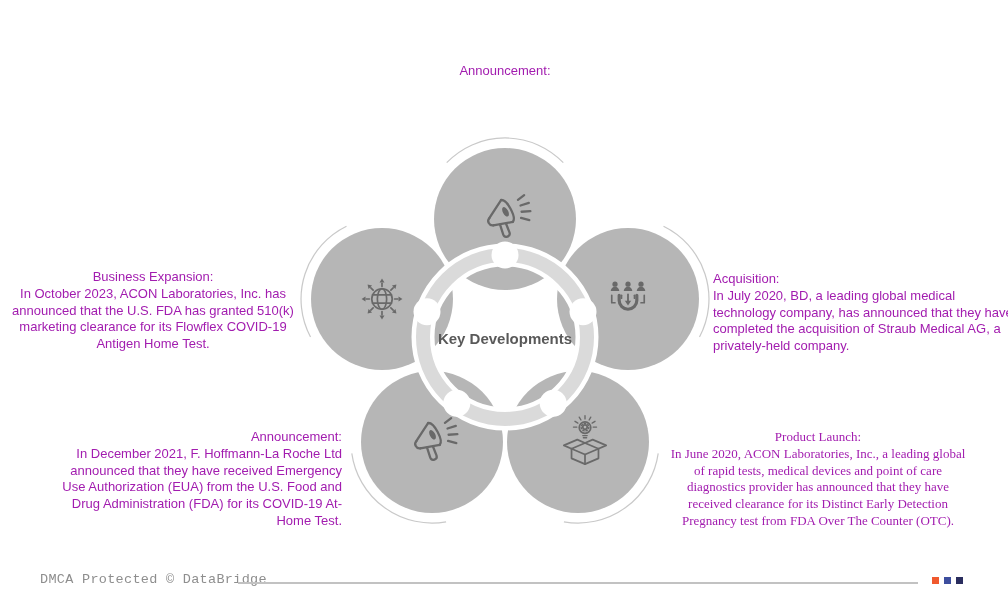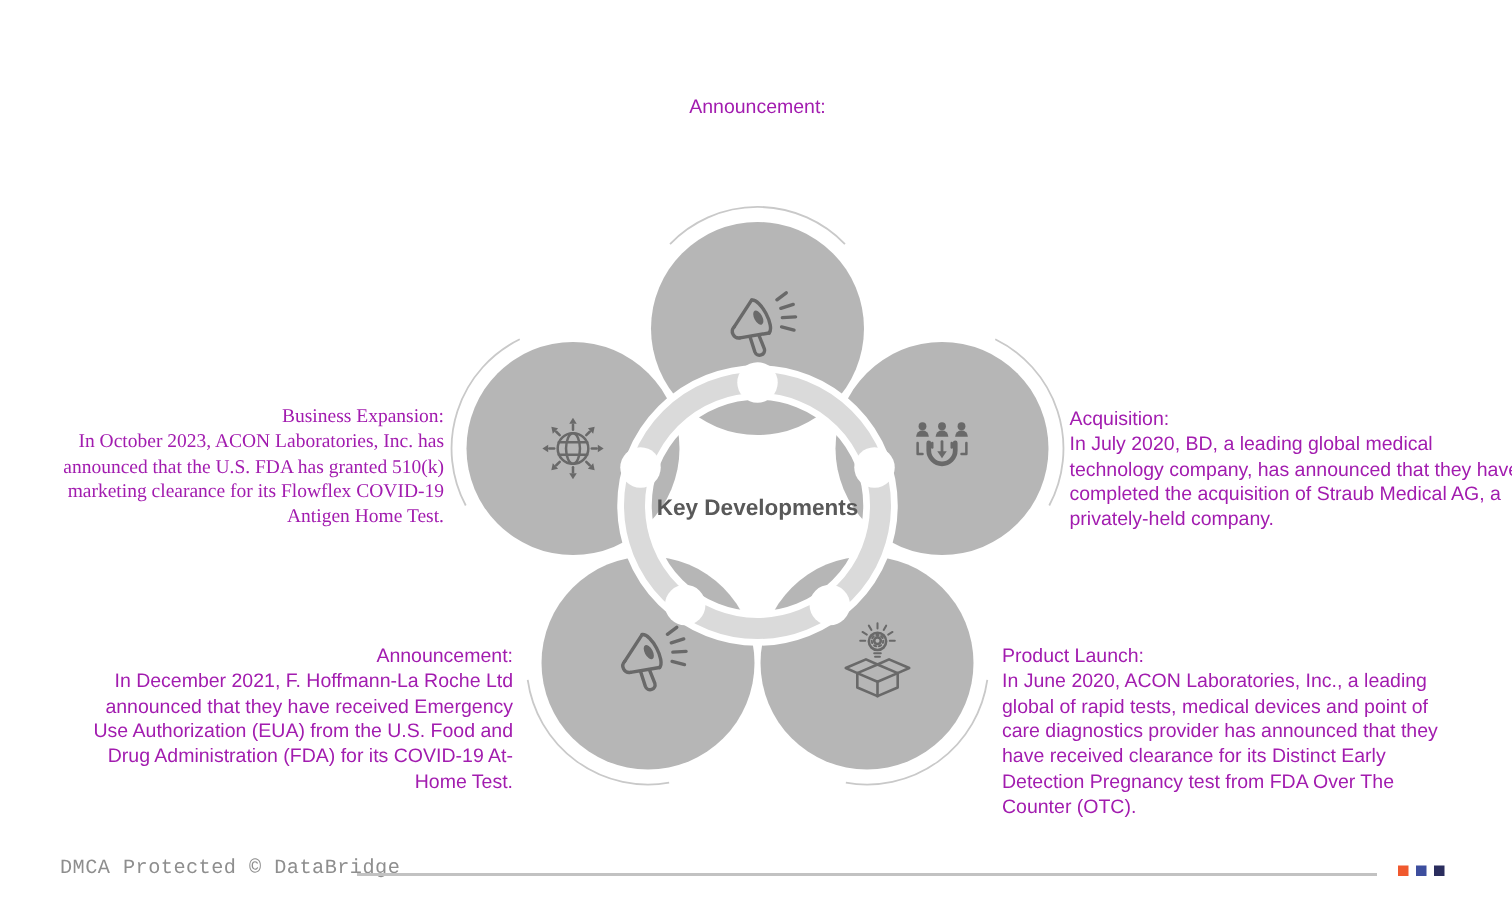--- a/index.html
+++ b/index.html
@@ -21,24 +21,24 @@
   
   .ring-svg{position:absolute;left:0;top:0;z-index:2;pointer-events:none;}
 
   
   .center-label{position:absolute;left:435px;top:316px;width:140px;z-index:3;
     text-align:center;font-size:15px;line-height:19px;font-weight:bold;color:#595959;margin-top:13px;}
 
   
   .node-text{position:absolute;z-index:3;font-size:13px;line-height:16.8px;color:#a21caf;}
   .t-top{left:299px;top:63px;width:412px;text-align:center;}
-  .t-left{left:10px;top:269px;width:286px;text-align:right;font-family:Liberation Serif, serif;}
+  .t-left{left:10px;top:269px;width:286px;text-align:center;}
   .t-right{left:713px;top:271px;width:300px;text-align:left;}
   .t-bleft{left:48px;top:429px;width:294px;text-align:right;}
-  .t-bright{left:668px;top:429px;width:300px;text-align:left;}
+  .t-bright{left:668px;top:429px;width:300px;text-align:center;font-family:Liberation Serif, serif;}
 
   
   .footer-text{position:absolute;left:40px;top:572px;z-index:3;font-size:13.5px;
     letter-spacing:.3px;color:#8e8e8e;font-family:Liberation Mono, monospace;}
   .footer-line{position:absolute;left:238px;top:582px;width:680px;height:2px;
     background:#c2c2c2;z-index:3;}
   .footer-squares{position:absolute;left:932px;top:577px;z-index:3;display:flex;gap:5px;}
   .footer-squares .sq{width:7px;height:7px;}
 </style>
 </head>

